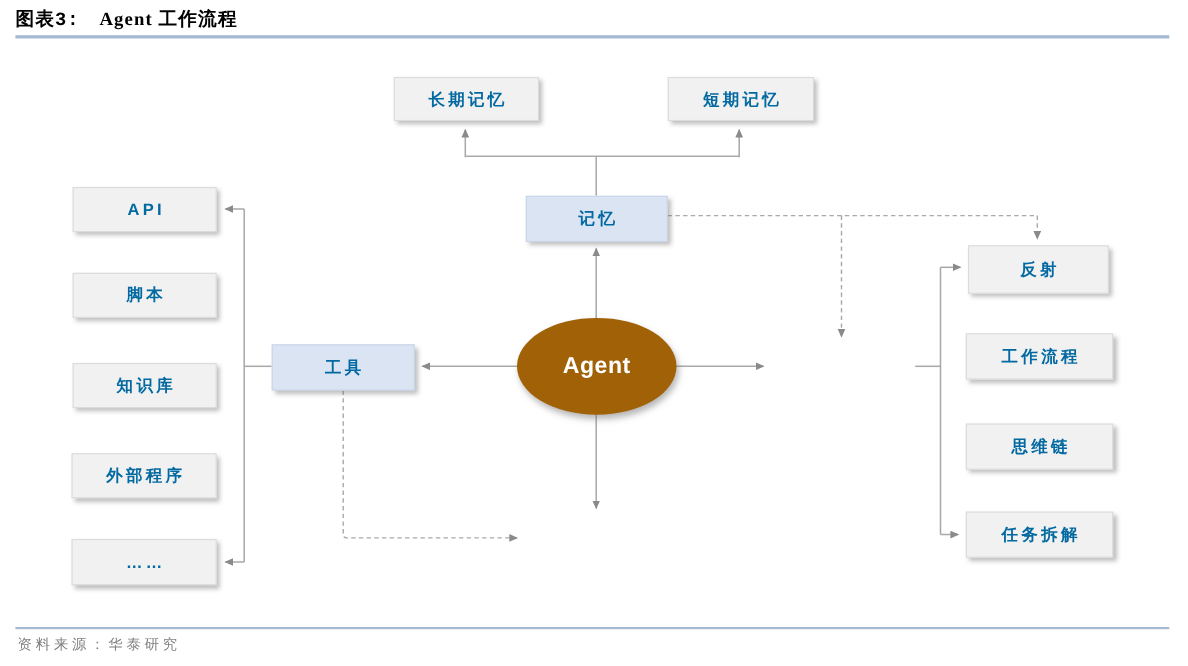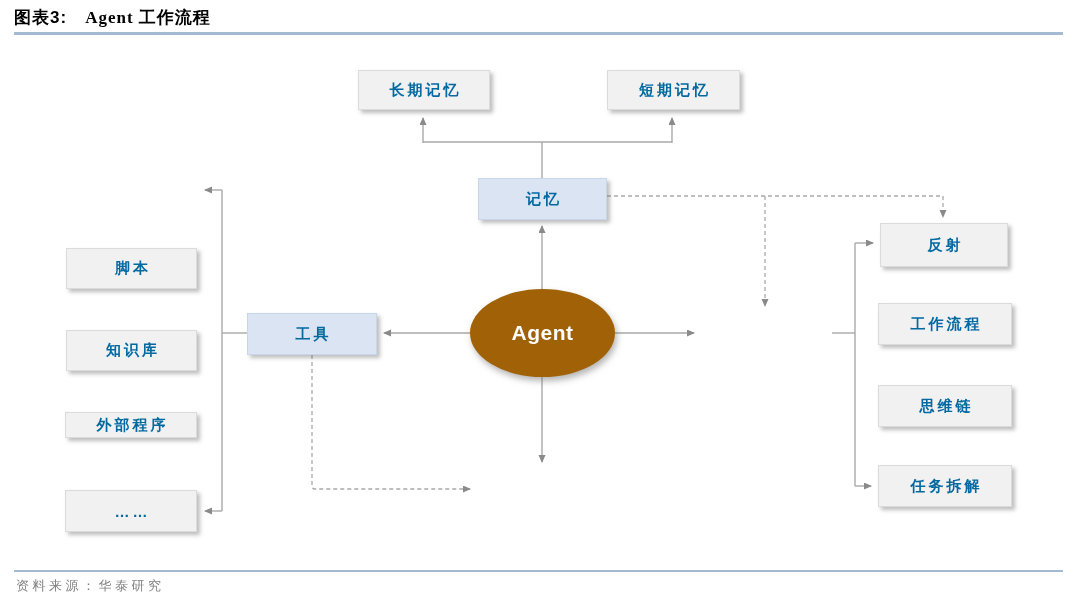--- a/index.html
+++ b/index.html
@@ -4,21 +4,21 @@
 <style>
   html,body { margin:0; padding:0; background:#ffffff; }
   .stage {
     position:relative; width:1080px; height:605px; background:#ffffff;
     font-family:"Liberation Sans", sans-serif; overflow:hidden;
   }
   .title {
     position:absolute; left:14px; top:6px; font-size:17px; font-weight:bold;
     color:#000; white-space:nowrap;
   }
-  .title .prefix { margin-right:18px; letter-spacing:1px; }
+  .title .prefix { margin-right:18px; letter-spacing:1px;font-family:Liberation Mono, monospace; }
   .title .main { letter-spacing:1px;font-family:Liberation Serif, serif; }
   .rule { position:absolute; left:14px; width:1049px; background:#a4bad2; }
   .rule-top { top:32px; height:2.5px; }
   .rule-bottom { top:570px; height:1.5px; }
   .source {
     position:absolute; left:16px; top:577px; font-size:13px; color:#808080;
     font-family:Liberation Mono, monospace; letter-spacing:3.5px;
   }
   .connectors { position:absolute; left:0; top:0; width:1080px; height:605px; }
   .node {
@@ -85,23 +85,24 @@
 
     <path d="M312,355 L312,486 Q312,489 315,489 L470,489" stroke="#a9a9a9" stroke-width="1.3" fill="none" stroke-dasharray="4,3" marker-end="url(#arr)"></path>
   </svg>
 
   <div class="node leaf" style="left:358px;top:70px;width:132px;height:40px">长期记忆</div>
   <div class="node leaf" style="left:607px;top:70px;width:133px;height:40px">短期记忆</div>
 
   <div class="node hub" style="left:478px;top:178px;width:129px;height:42px">记忆</div>
   <div class="node hub" style="left:247px;top:313px;width:130px;height:42px">工具</div>
 
+  <div class="node leaf" style="left:66px;top:170px;width:131px;height:41px">API</div>
   <div class="node leaf" style="left:66px;top:248px;width:131px;height:41px">脚本</div>
   <div class="node leaf" style="left:66px;top:330px;width:131px;height:41px">知识库</div>
-  <div class="node leaf" style="left:65px;top:412px;width:132px;height:26px">外部程序</div>
+  <div class="node leaf" style="left:65px;top:412px;width:132px;height:41px">外部程序</div>
   <div class="node leaf" style="left:65px;top:490px;width:132px;height:42px">……</div>
 
   <div class="node leaf" style="left:880px;top:223px;width:128px;height:44px">反射</div>
   <div class="node leaf" style="left:878px;top:303px;width:134px;height:42px">工作流程</div>
   <div class="node leaf" style="left:878px;top:385px;width:134px;height:42px">思维链</div>
   <div class="node leaf" style="left:878px;top:465px;width:134px;height:42px">任务拆解</div>
 
   <div class="agent">Agent</div>
 
   <div class="rule rule-bottom"></div>

